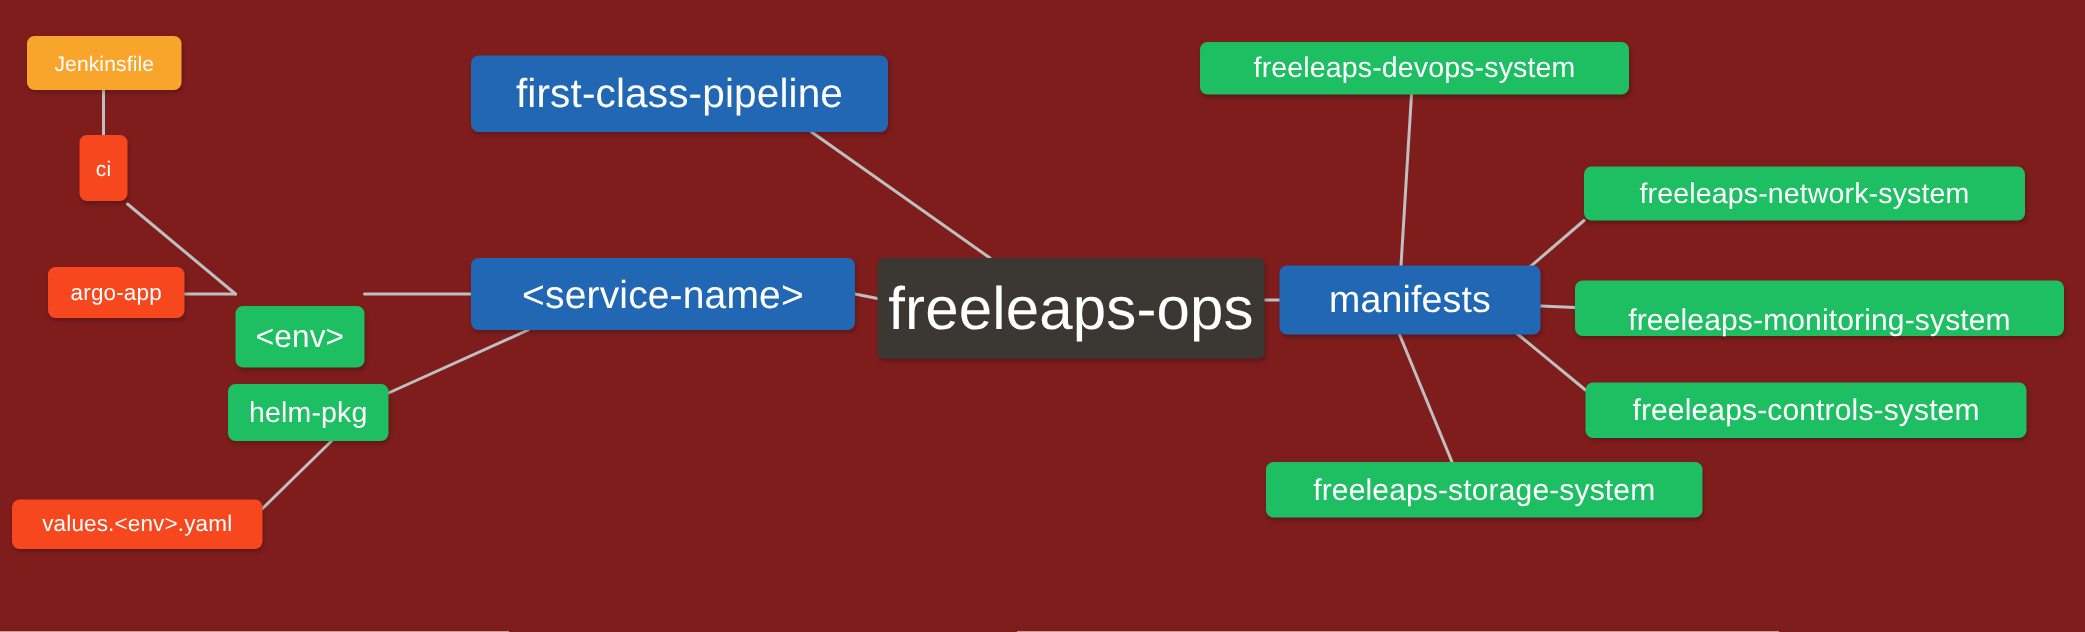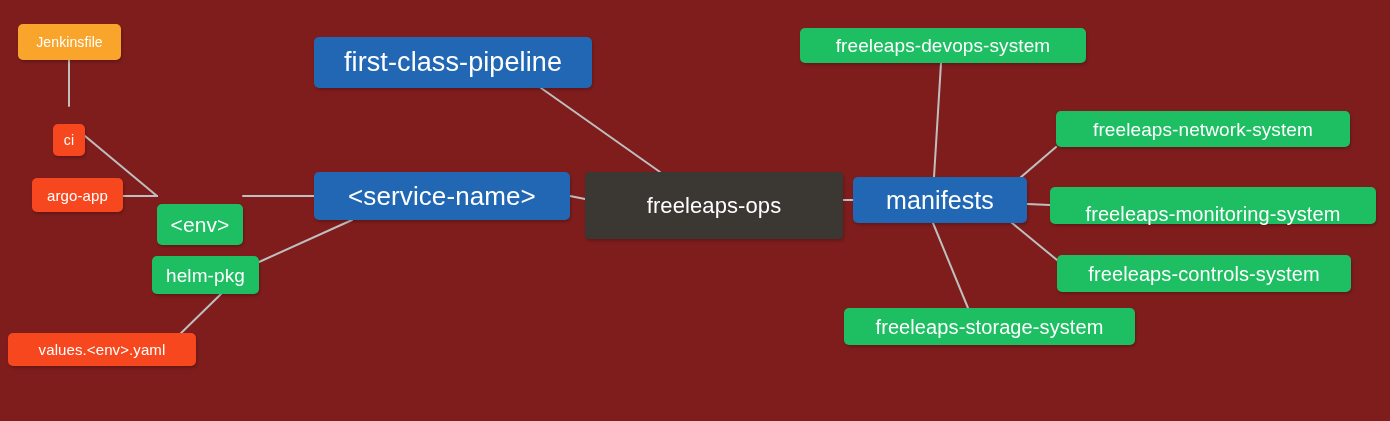--- a/index.html
+++ b/index.html
@@ -61,42 +61,42 @@
       <line x1="934" y1="177" x2="941" y2="63" stroke="#BFBFBF" stroke-width="2" stroke-linecap="round"></line>
       <line x1="1006" y1="190" x2="1056" y2="147" stroke="#BFBFBF" stroke-width="2" stroke-linecap="round"></line>
       <line x1="1006" y1="203" x2="1050" y2="205" stroke="#BFBFBF" stroke-width="2" stroke-linecap="round"></line>
       <line x1="1006" y1="218" x2="1057" y2="260" stroke="#BFBFBF" stroke-width="2" stroke-linecap="round"></line>
       <line x1="933" y1="223" x2="968" y2="308" stroke="#BFBFBF" stroke-width="2" stroke-linecap="round"></line>
     </svg>
   <div id="node-layer">
       <div class="node" style="left: 18px; top: 24px; width: 103px; height: 36px; background: rgb(249, 165, 43); color: rgb(255, 255, 255); font-size: 14px;">
         <span>Jenkinsfile</span>
       </div>
-      <div class="node" style="left: 53px; top: 124px; width: 32px; height: 32px; background: rgb(247, 71, 30); color: rgb(255, 255, 255); font-size: 14px;">
+      <div class="node" style="left: 53px; top: 90px; width: 32px; height: 44px; background: rgb(247, 71, 30); color: rgb(255, 255, 255); font-size: 14px;">
         <span>ci</span>
       </div>
       <div class="node" style="left: 32px; top: 178px; width: 91px; height: 34px; background: rgb(247, 71, 30); color: rgb(255, 255, 255); font-size: 15px;">
         <span>argo-app</span>
       </div>
       <div class="node" style="left: 157px; top: 175px; width: 86px; height: 41px; background: rgb(29, 191, 98); color: rgb(255, 255, 255); font-size: 21px; margin-top: 29px;">
         <span>&lt;env&gt;</span>
       </div>
       <div class="node" style="left: 152px; top: 256px; width: 107px; height: 38px; background: rgb(29, 191, 98); color: rgb(255, 255, 255); font-size: 19px;">
         <span>helm-pkg</span>
       </div>
-      <div class="node" style="left: 8px; top: 333px; width: 188px; height: 33px; background: rgb(247, 71, 30); color: rgb(255, 255, 255); font-size: 15px;">
+      <div class="node" style="left: 8px; top: 333px; width: 167px; height: 33px; background: rgb(247, 71, 30); color: rgb(255, 255, 255); font-size: 15px;">
         <span>values.&lt;env&gt;.yaml</span>
       </div>
       <div class="node" style="left: 314px; top: 37px; width: 278px; height: 51px; background: rgb(33, 103, 180); color: rgb(255, 255, 255); font-size: 27px;">
         <span>first-class-pipeline</span>
       </div>
       <div class="node" style="left: 314px; top: 172px; width: 256px; height: 48px; background: rgb(33, 103, 180); color: rgb(255, 255, 255); font-size: 26px;">
         <span>&lt;service-name&gt;</span>
       </div>
-      <div class="node root" style="left: 585px; top: 172px; width: 258px; height: 67px; background: rgb(59, 55, 51); color: rgb(255, 255, 255); font-size: 22px;">
+      <div class="node root" style="left: 585px; top: 172px; width: 258px; height: 67px; background: rgb(59, 55, 51); color: rgb(255, 255, 255); font-size: 40px;">
         <span>freeleaps-ops</span>
       </div>
       <div class="node" style="left: 853px; top: 177px; width: 174px; height: 46px; background: rgb(33, 103, 180); color: rgb(255, 255, 255); font-size: 25px;">
         <span>manifests</span>
       </div>
       <div class="node" style="left: 800px; top: 28px; width: 286px; height: 35px; background: rgb(29, 191, 98); color: rgb(255, 255, 255); font-size: 19px;">
         <span>freeleaps-devops-system</span>
       </div>
       <div class="node" style="left: 1056px; top: 111px; width: 294px; height: 36px; background: rgb(29, 191, 98); color: rgb(255, 255, 255); font-size: 19px;">
         <span>freeleaps-network-system</span>

